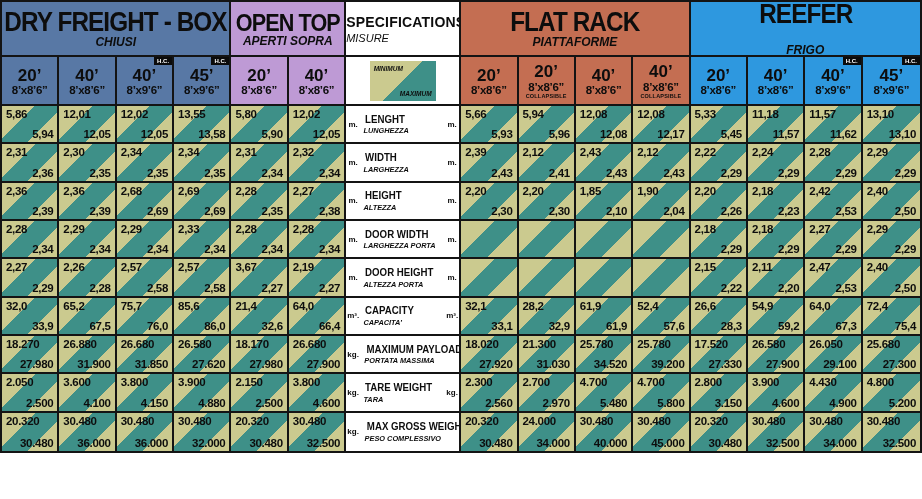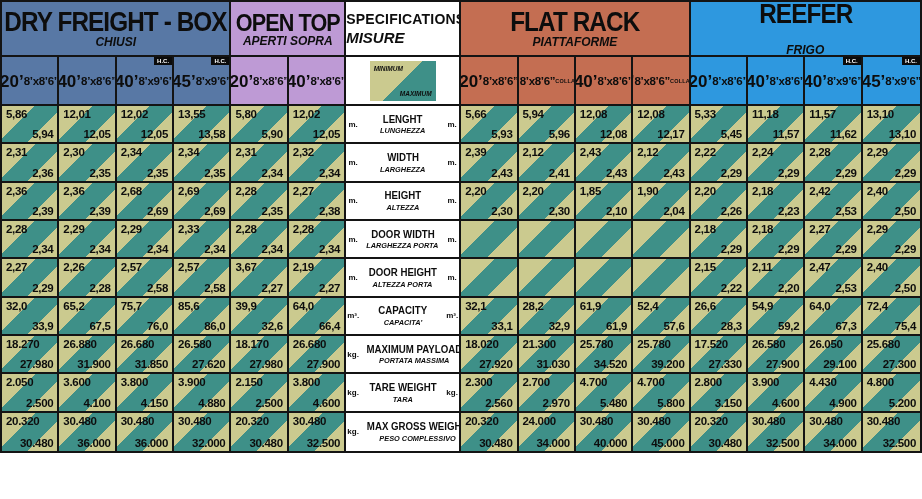--- a/index.html
+++ b/index.html
@@ -21,43 +21,43 @@
   .sec.s-dry{grid-column:span 4;background:var(--dry);}
   .sec.s-open{grid-column:span 2;background:var(--open);}
   .sec.s-flat{grid-column:span 4;background:var(--flat);}
   .sec.s-reefer{grid-column:span 4;background:var(--reefer);gap:16px;}
   .sec-title{font-weight:700;font-size:27px;letter-spacing:-1px;transform:scaleX(.9);white-space:nowrap;}
   .s-open .sec-title{font-size:24px;}
   .sec-sub{font-weight:700;font-style:italic;font-size:12px;letter-spacing:0;}
   
   .spec-head{background:#fff;display:flex;flex-direction:column;justify-content:center;}
   .spec-head .t{font-weight:700;font-size:14px;letter-spacing:.2px;}
-  .spec-head .s{font-weight:700;font-style:italic;font-size:15px;margin-top:2px;}
+  .spec-head .s{font-weight:400;font-style:italic;font-size:11px;margin-top:2px;}
   .legend-cell{background:#fff;display:flex;align-items:center;justify-content:center;}
   .legend{width:66px;height:40px;position:relative;
     background:linear-gradient(135deg,var(--khaki) 0 50%,var(--teal) 50% 100%);}
   .legend .mn{position:absolute;top:4px;left:4px;font-size:6.5px;font-weight:700;font-style:italic;}
   .legend .mx{position:absolute;bottom:4px;right:4px;font-size:6.5px;font-weight:700;font-style:italic;}
   
-  .size-cell{display:flex;flex-direction:row;align-items:center;justify-content:center;line-height:1.05;padding-top:2px;}
+  .size-cell{display:flex;flex-direction:column;align-items:center;justify-content:center;line-height:1.05;padding-top:2px;}
   .size-cell .size{font-weight:700;font-size:17px;}
   .size-cell .dims{font-weight:700;font-size:11.5px;letter-spacing:-.3px;}
   .size-cell .note{font-weight:700;font-size:5.5px;letter-spacing:.2px;margin-top:1px;}
   .bg-dry{background:var(--dry);} .bg-open{background:var(--open);}
   .bg-flat{background:var(--flat);} .bg-reefer{background:var(--reefer);}
   .hc{position:absolute;top:0;right:0;background:#0b0b0b;color:#fff;font-size:6px;font-weight:700;padding:1px 3px;line-height:1;}
   
   .val-cell{background:linear-gradient(135deg,var(--khaki) 0 36%,var(--teal) 36% 68%,var(--khaki) 68% 100%);
     display:flex;flex-direction:column;justify-content:space-between;}
   .vmin{align-self:flex-start;padding:2px 0 0 4px;font-weight:700;font-size:11.5px;letter-spacing:-.3px;}
   .vmax{align-self:flex-end;padding:0 4px 2px 0;font-weight:700;font-size:11.5px;letter-spacing:-.3px;}
   
   .spec-cell{background:#fff;display:flex;align-items:center;justify-content:space-between;}
   .unit{font-weight:700;font-size:8px;width:14px;flex:0 0 14px;text-align:center;}
-  .spec-mid{flex:1;display:flex;flex-direction:column;align-items:center;justify-content:center;line-height:1.15;}
+  .spec-mid{flex:1;display:flex;flex-direction:column;justify-content:center;line-height:1.15;}
   .spec-en{font-weight:700;font-size:11px;white-space:nowrap;transform:scaleX(.88);}
   .spec-it{font-weight:700;font-style:italic;font-size:8px;white-space:nowrap;transform:scaleX(.92);margin-top:1px;}
 </style>
 </head>
 <body>
 
 <div class="table" id="grid">
 
   <div class="cell sec s-dry">
     <div class="sec-title">DRY FREIGHT - BOX</div>
@@ -479,21 +479,21 @@
     </div>
     <div class="cell val-cell">
       <span class="vmin">75,7</span>
       <span class="vmax">76,0</span>
     </div>
     <div class="cell val-cell">
       <span class="vmin">85,6</span>
       <span class="vmax">86,0</span>
     </div>
     <div class="cell val-cell">
-      <span class="vmin">39,9</span>
+      <span class="vmin">21,4</span>
       <span class="vmax">32,6</span>
     </div>
     <div class="cell val-cell">
       <span class="vmin">64,0</span>
       <span class="vmax">66,4</span>
     </div>
     <div class="cell spec-cell">
       <span class="unit">m³.</span>
       <div class="spec-mid">
         <div class="spec-en">CAPACITY</div>

